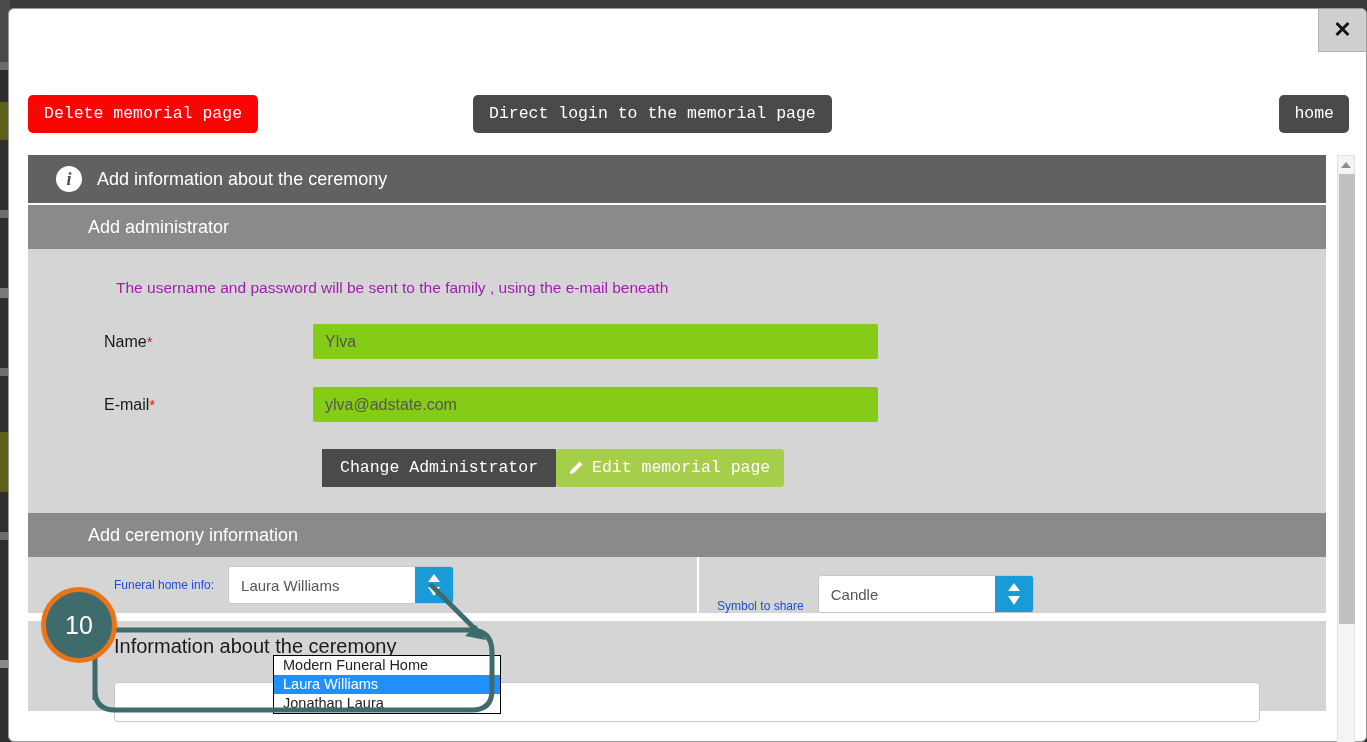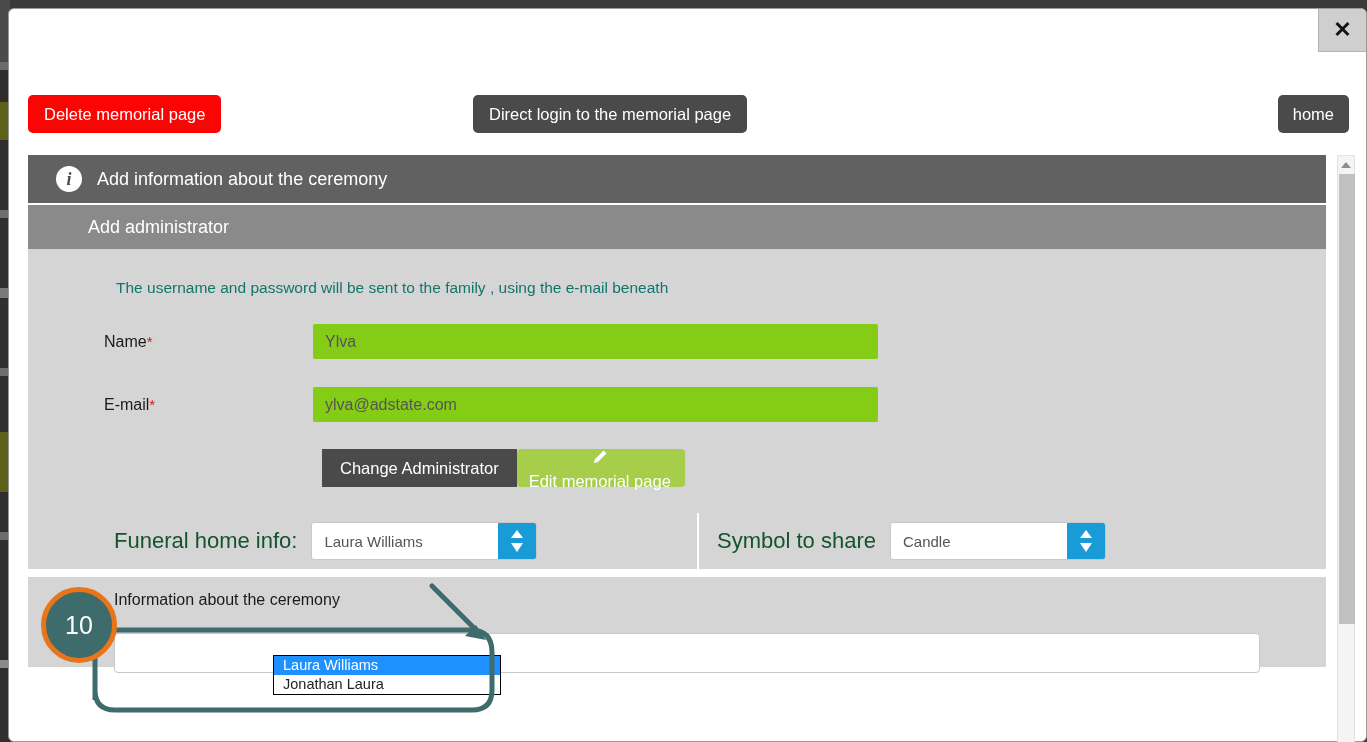--- a/index.html
+++ b/index.html
@@ -64,21 +64,21 @@
   
   #toolbar {
     position: absolute;
     left: 0; top: 78px; width: 100%; height: 54px;
   }
   .btn {
     position: absolute;
     border: none;
     border-radius: 5px;
     color: #fff;
-    font-family: Liberation Sans, sans-serif;
+    font-family: Liberation Mono, monospace;
     font-size: 16.5px;
     cursor: pointer;
     white-space: nowrap;
     line-height: 1;
   }
   #btn-delete {
     left: 19px; top: 8px;
     height: 38px; padding: 0 16px;
     background: #fb0404;
   }
@@ -133,21 +133,21 @@
     font-size: 18px;
   }
   .bar-mid.indent-sm { padding-left: 60px; }
 
   .panel {
     background: #d5d5d5;
     padding: 22px 0 26px 0;
   }
 
   .note {
-    color: #0f766e;
+    color: #a21caf;
     font-size: 15.5px;
     margin: 8px 0 26px 88px;
   }
 
   .field-row {
     display: flex;
     align-items: center;
     margin: 0 0 26px 0;
     padding-left: 76px;
   }
@@ -184,21 +184,20 @@
     border-radius: 0;
   }
   #btn-edit-memorial {
     position: static;
     height: 38px;
     padding: 0 14px 0 12px;
     background: #a7ce4a;
     border-radius: 4px;
     display: inline-flex; align-items: center; gap: 8px;
     font-size: 16.5px;
-    flex-direction: column;
   }
   .pencil { display: inline-block; width: 16px; height: 16px; }
 
   
   .ceremony-panel {
     background: #d5d5d5;
     height: 56px;
     display: flex;
     align-items: center;
     position: relative;
@@ -206,24 +205,24 @@
   .ceremony-left {
     width: 671px;
     height: 100%;
     display: flex; align-items: center;
     padding-left: 86px;
     border-right: 2px solid #ffffff;
   }
   .ceremony-right {
     flex: 1;
     height: 100%;
-    display: flex; align-items: center;
+    display: flex; align-items: flex-end;
     padding-left: 18px;
   }
-  .inline-label { font-size: 22px; color: #14532d; margin-right: 14px; }
+  .inline-label { font-size: 12px; color: #1d4ed8; margin-right: 14px; }
 
   .select-wrap {
     position: relative;
     height: 38px;
     background: #ffffff;
     border: 1px solid #c8c8c8;
     border-radius: 3px;
     display: flex; align-items: center;
   }
   .select-wrap.w1 { width: 226px; }
@@ -268,21 +267,21 @@
     color: #ffffff;
   }
 
   .ceremony-info {
     background: #d5d5d5;
     padding: 14px 0 0 0;
     margin-top: 8px;
     height: 90px;
   }
   .ceremony-info .cap {
-    font-size: 16px; color: #1a1a1a;
+    font-size: 20px; color: #1a1a1a;
     margin: 0 0 24px 86px;
   }
   .big-textarea {
     display: block;
     margin-left: 86px;
     width: 1146px;
     height: 40px;
     background: #ffffff;
     border: 1px solid #c8c8c8;
     border-radius: 4px;
@@ -400,20 +399,23 @@
           <span class="pencil">
             <svg width="16" height="16" viewBox="0 0 16 16">
               <path d="M11.6 1.6 L14.4 4.4 L5.6 13.2 L1.9 14.1 L2.8 10.4 Z" fill="#ffffff"></path>
             </svg>
           </span>
           <span>Edit memorial page</span>
         </button>
       </div>
     </div>
 
+    <div class="bar-mid indent-sm">
+      <span>Add ceremony information</span>
+    </div>
 
     <div class="ceremony-panel">
       <div class="ceremony-left">
         <span class="inline-label">Funeral home info:</span>
         <div class="select-wrap w1">
           <span class="select-value">Laura Williams</span>
           <span class="select-arrow">
             <svg width="16" height="26" viewBox="0 0 16 26">
               <path d="M8 2 L14 10 L2 10 Z" fill="#ffffff"></path>
               <path d="M2 15 L14 15 L8 24 Z" fill="#ffffff"></path>
@@ -447,20 +449,21 @@
       <svg width="12" height="8" viewBox="0 0 12 8">
         <path d="M6 1 L11 7 L1 7 Z" fill="#8d8d8d"></path>
       </svg>
     </div>
     <div id="scroll-thumb"></div>
   </div>
 
 </div>
 
 <div id="dropdown-list">
+  <div class="opt">Modern Funeral Home</div>
   <div class="opt selected">Laura Williams</div>
   <div class="opt">Jonathan Laura</div>
 </div>
 
 <svg id="annotation">
 
   <path d="M 95 700 L 95 650 Q 95 630 115 630 L 470 630 Q 492 630 492 652 L 492 690 Q 492 710 472 710 L 115 710 Q 95 710 95 690 Z" fill="none" stroke="#3e6b6b" stroke-width="5" stroke-linecap="round"></path>
 
   <line x1="432" y1="586" x2="480" y2="634" stroke="#3e6b6b" stroke-width="5" stroke-linecap="round"></line>
   <path d="M 486 640 L 465 636 L 476 625 Z" fill="#3e6b6b"></path>

